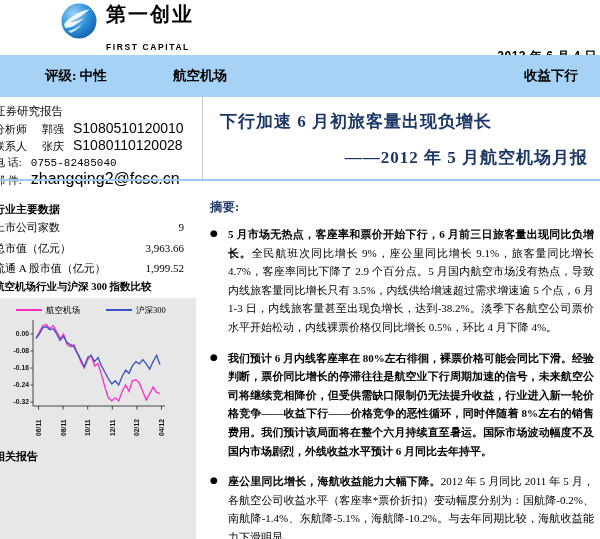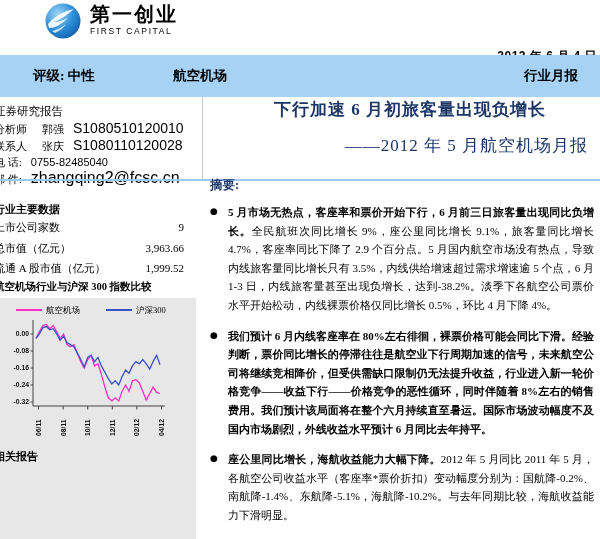--- a/index.html
+++ b/index.html
@@ -1,53 +1,53 @@
 <!DOCTYPE html>
 <html><head>
 <meta charset="utf-8">
 <style>
   html,body{margin:0;padding:0;background:#fff;}
   .page{position:relative;width:600px;height:539px;overflow:hidden;background:#fff;
         font-family:"Liberation Serif","DejaVu Serif",serif;color:#000;}
   
-  .logo{position:absolute;left:44px;top:2px;display:flex;align-items:flex-start;}
+  .logo{position:absolute;left:60px;top:2px;display:flex;align-items:flex-start;}
   .globe{width:38px;height:38px;display:block;}
   .logo-text{margin-left:8px;}
   .logo-cn{font-size:20px;font-weight:bold;letter-spacing:2px;line-height:24px;font-family:"Liberation Serif",serif;}
-  .logo-en{font-size:8.5px;font-weight:normal;letter-spacing:1.6px;font-family:"Liberation Sans",sans-serif;}
+  .logo-en{font-size:8.5px;font-weight:bold;letter-spacing:1.6px;font-family:"Liberation Sans",sans-serif;margin-top:16px;}
   .date{position:absolute;right:3px;top:36px;font:bold 12px "Liberation Sans",sans-serif;letter-spacing:.5px;margin-top:12px;}
   .header-bar{position:absolute;left:0;top:55px;width:600px;height:42px;background:#A6D2F6;}
   .hb{position:absolute;top:0;line-height:42px;font-weight:bold;font-size:13.5px;}
-  .hb-rating{left:33px;} .hb-industry{left:173px;} .hb-type{right:22px;}
+  .hb-rating{left:45px;} .hb-industry{left:173px;} .hb-type{right:22px;}
   
   .sidebar{position:absolute;left:0;top:97px;width:196px;height:442px;}
   .s-contact{position:absolute;left:-6px;top:6px;width:200px;}
   .s-row{font-size:11px;line-height:16px;white-space:nowrap;}
   .s-type{font-size:11.5px;line-height:17px;}
   .s-name{margin-left:15px;} .s-code{margin-left:9px;font-family:"Liberation Sans",sans-serif;font-size:14px;}
-  .s-val{margin-left:9px;font-family:Liberation Sans, sans-serif;font-size:11px;}
+  .s-val{margin-left:9px;font-family:Liberation Mono, monospace;font-size:11px;}
   .s-val-sm{margin-left:9px;font-family:"Liberation Sans",sans-serif;font-size:16px;}
   .s-industry{position:absolute;left:-6px;top:104px;width:200px;}
   .s-ind-title{font-weight:bold;font-size:11px;line-height:16px;}
   .s-ind-row{display:flex;justify-content:space-between;font-size:11px;line-height:19.5px;padding-right:10px;margin-top:1px;}
   .s-chart-title{position:absolute;left:-6px;top:183px;font-weight:bold;font-size:10.5px;white-space:nowrap;}
   .s-gray{position:absolute;left:0;top:201px;width:196px;height:241px;background:#E8E7E7;}
   .legend{display:flex;align-items:center;padding:5px 0 0 16px;gap:26px;height:13px;}
   .legend-item{display:flex;align-items:center;gap:4px;}
   .legend-swatch{display:inline-block;width:26px;height:2px;}
   .legend-label{font-size:8.5px;line-height:10px;}
   .s-related{font-weight:bold;font-size:11px;margin:5px 0 0 -6px;}
   
   .blue-divider{position:absolute;left:0;top:179px;width:600px;height:2px;background:#9FC8EE;}
   .vline{position:absolute;left:202px;top:97px;width:1px;height:82px;background:#C9C9C9;}
   
   .main{position:absolute;left:202px;top:97px;width:398px;}
-  .m-title1{margin-top:1px;text-align:center;padding-left:18px;font-weight:bold;font-size:17px;color:#1C3667;letter-spacing:1px;}
-  .m-title2{margin-top:13px;text-align:right;padding-right:12px;font-weight:normal;font-size:17px;color:#1C3667;letter-spacing:1px;padding-left:40px;}
-  .m-summary{margin:20px 0 0 8px;font-weight:bold;font-size:12.5px;color:#1C3667;}
+  .m-title1{margin-top:13px;text-align:left;padding-left:18px;font-weight:bold;font-size:17px;color:#1C3667;letter-spacing:1px;}
+  .m-title2{margin-top:13px;text-align:right;padding-right:12px;font-weight:bold;font-size:17px;color:#1C3667;letter-spacing:1px;padding-left:40px;}
+  .m-summary{margin:30px 0 0 8px;font-weight:bold;font-size:12.5px;color:#1C3667;}
   .m-bullets{list-style:none;margin:9px 0 0 8px;padding:0 6px 0 0;}
   .m-bullets li{position:relative;padding-left:18px;margin-bottom:12px;}
   .blt{position:absolute;left:0;top:3px;font-size:9px;font-family:"DejaVu Sans",sans-serif;}
   .btxt{display:block;font-size:11px;line-height:18.6px;text-align:justify;}
   .btxt b{font-weight:bold;}
   
   svg text{font-family:"Liberation Sans",sans-serif;}
 </style>
 </head>
 <body>
@@ -70,21 +70,21 @@
     <div class="logo-text">
       <div class="logo-cn">第一创业</div>
       <div class="logo-en">FIRST CAPITAL</div>
     </div>
   </div>
   <div class="date">2012 年 6 月 4 日</div>
 
   <div class="header-bar">
     <span class="hb hb-rating">评级: 中性</span>
     <span class="hb hb-industry">航空机场</span>
-    <span class="hb hb-type">行业月报</span>
+    <span class="hb hb-type">收益下行</span>
   </div>
 
   <aside class="sidebar">
     <div class="s-contact">
       <div class="s-row s-type">证券研究报告</div>
       <div class="s-row">
         <span>分析师</span><span class="s-name">郭强</span><span class="s-code">S1080510120010</span>
       </div>
       <div class="s-row">
         <span>联系人</span><span class="s-name">张庆</span><span class="s-code">S1080110120028</span>

